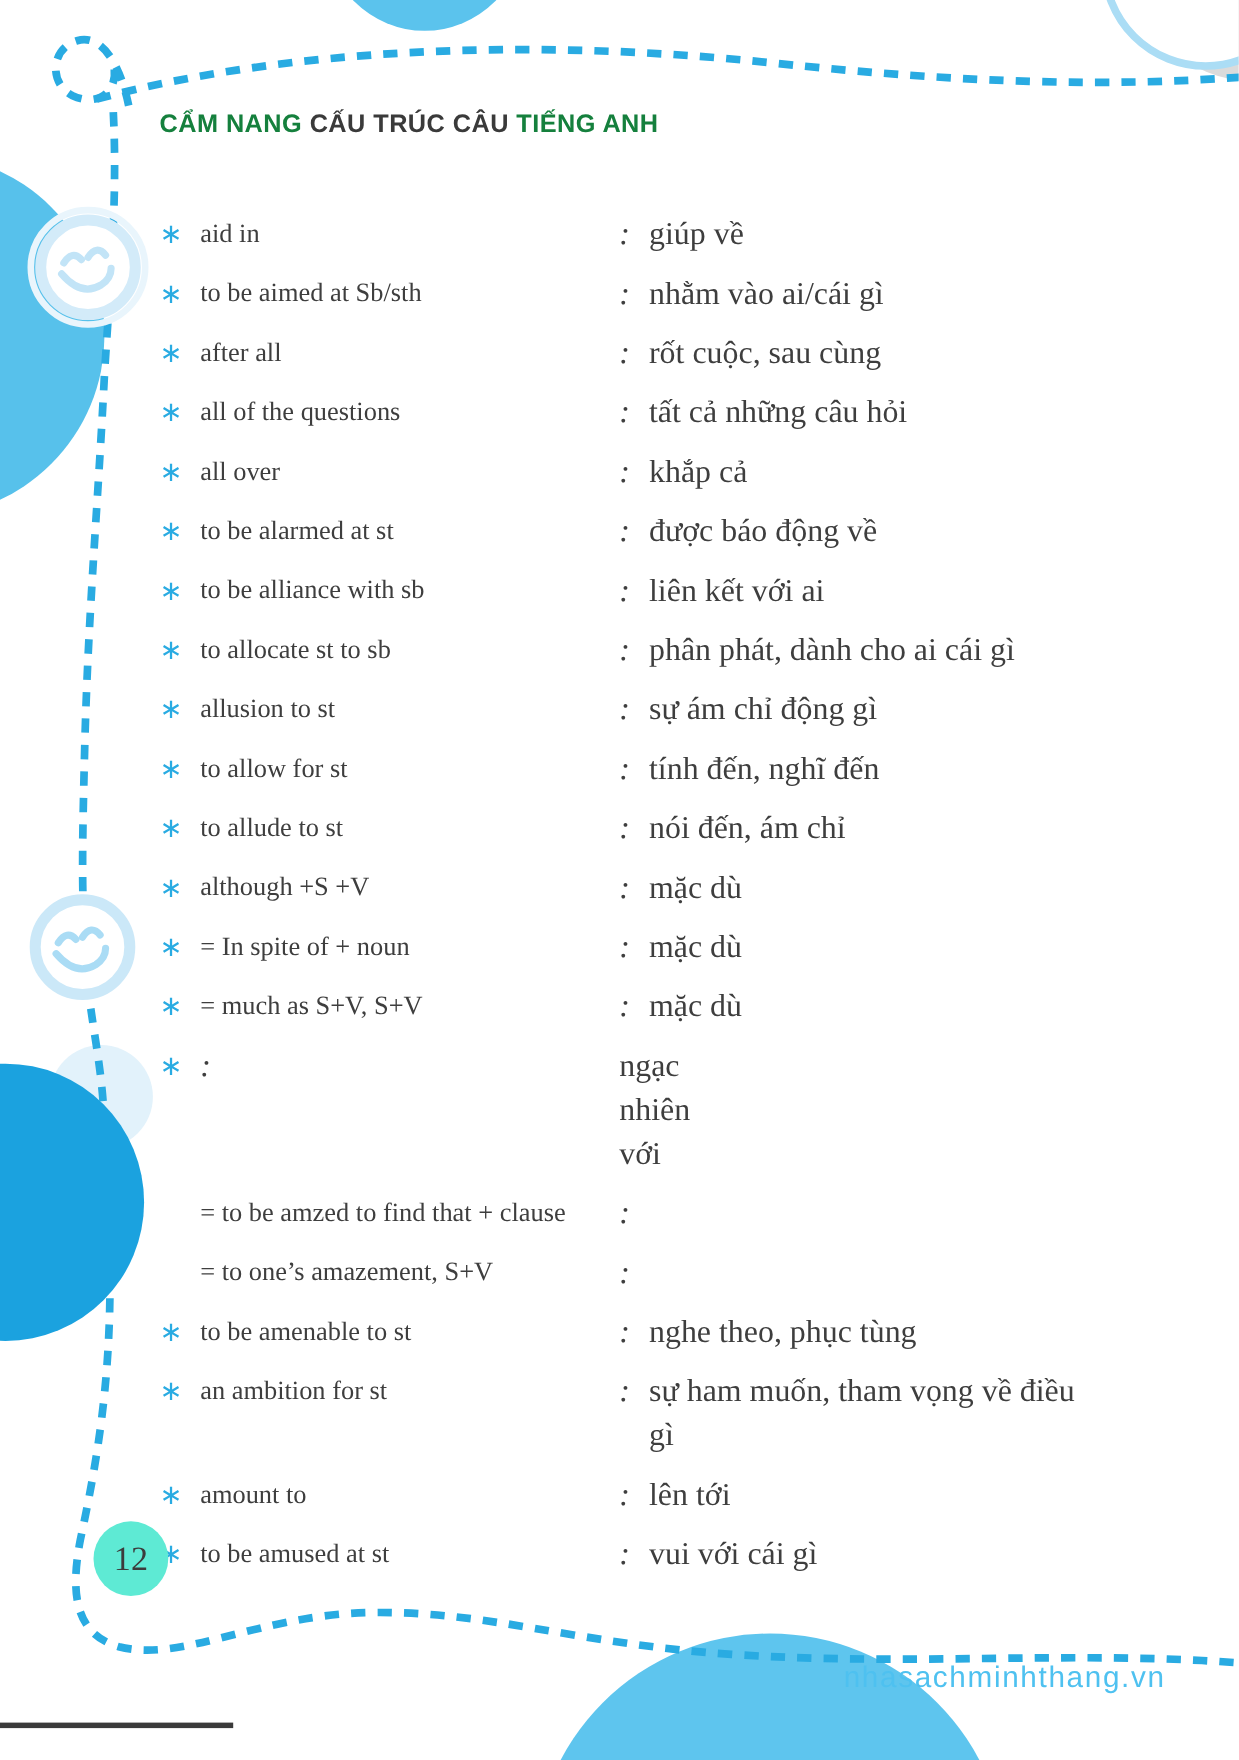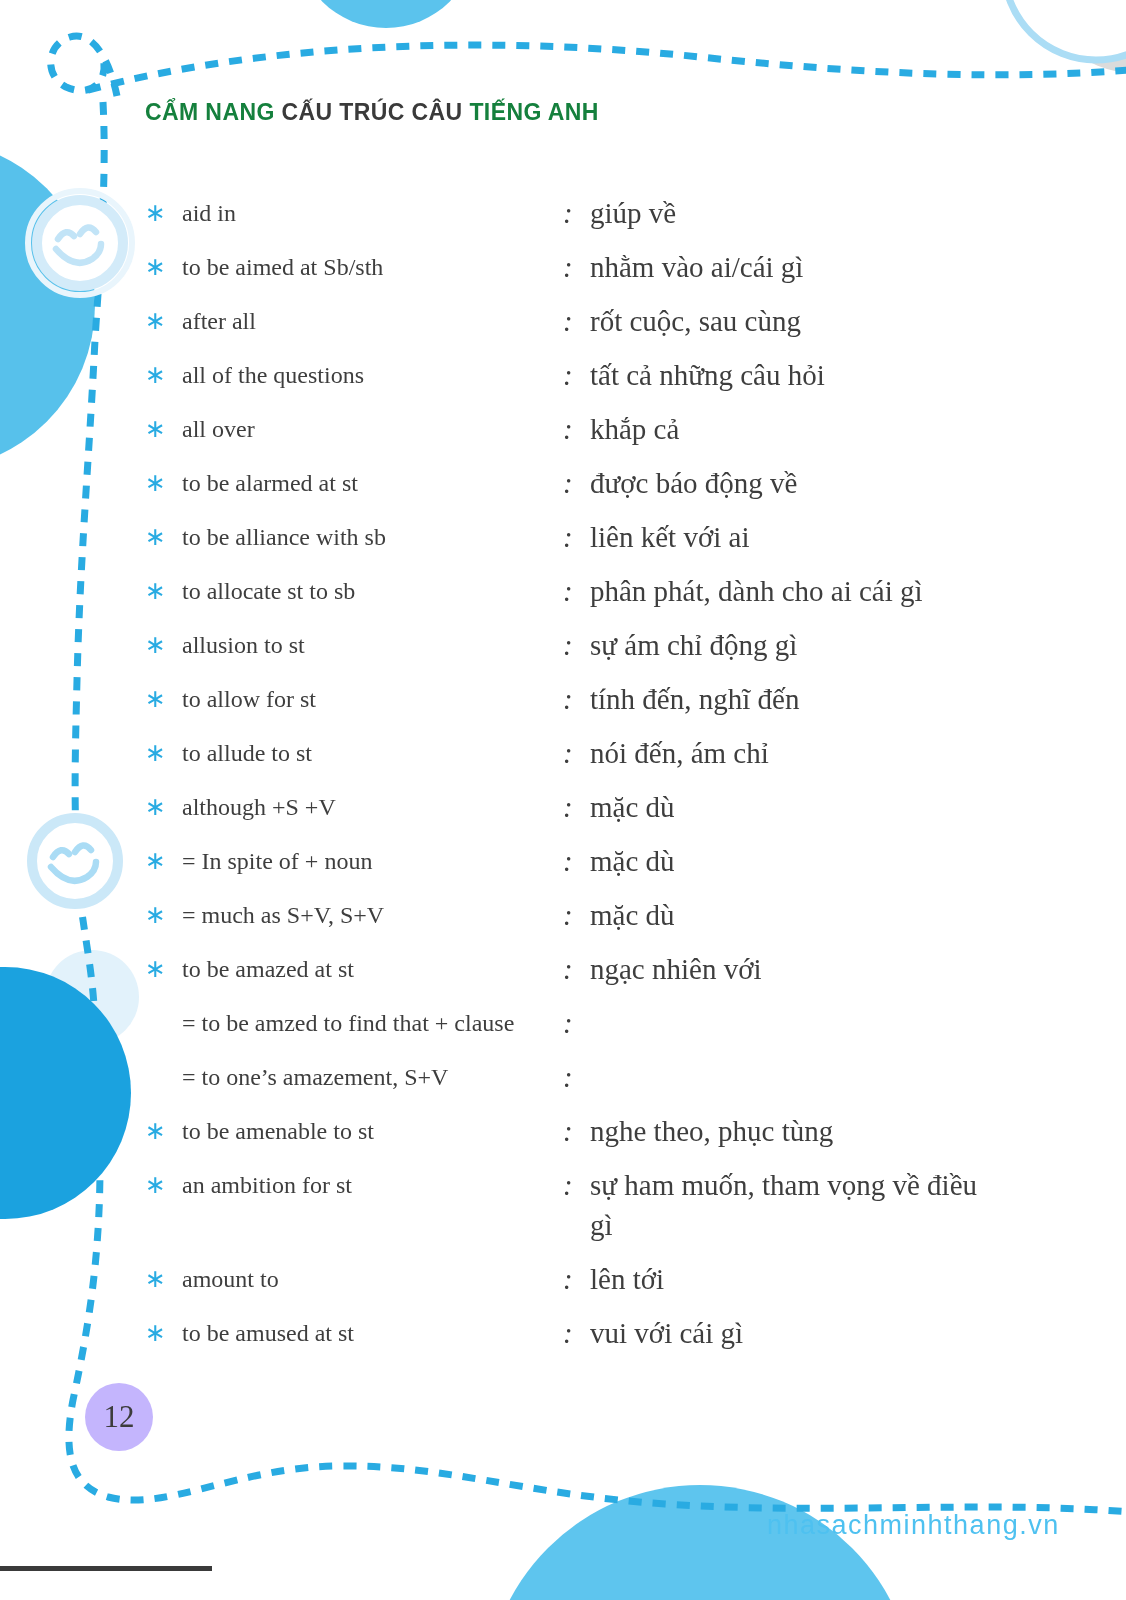--- a/index.html
+++ b/index.html
@@ -19,21 +19,21 @@
   .row{display:grid;grid-template-columns:37px 381px 27px 400px;margin-bottom:14px;color:#3e3e3e;}
   .star{
     font-family:"DejaVu Sans",sans-serif;color:#29abe2;
     font-size:25px;line-height:40px;
   }
   .en{font-size:24px;line-height:40px;}
   .sep{font-size:29px;line-height:40px;font-style:italic;}
   .vi{font-size:29px;line-height:40px;}
   .page-badge{
     position:absolute;left:85px;top:1383px;width:68px;height:68px;border-radius:50%;
-    background:#c4b5fd;z-index:3;display:flex;align-items:center;justify-content:center;
+    background:#5eead4;z-index:3;display:flex;align-items:center;justify-content:center;
     font-size:31px;color:#3c3c3c;
   }
   .site-footer{
     position:absolute;left:739px;top:1510px;z-index:2;
     font-family:"Liberation Sans","DejaVu Sans",sans-serif;font-weight:300;
     font-size:27px;color:#4ec1f0;letter-spacing:1.5px;margin-left:28px;
   }
   .corner-rule{position:absolute;left:0;top:1566px;width:212px;height:5px;background:#3a3a3a;z-index:2;}
 </style>
 </head>
@@ -160,21 +160,20 @@
       <span class="vi">mặc dù</span>
     </div>
     <div class="row">
       <span class="star">∗</span>
       <span class="en">= much as S+V, S+V</span>
       <span class="sep">:</span>
       <span class="vi">mặc dù</span>
     </div>
     <div class="row">
       <span class="star">∗</span>
-      <span class="en">to be amazed at st</span>
       <span class="sep">:</span>
       <span class="vi">ngạc nhiên với</span>
     </div>
     <div class="row">
       <span class="star"></span>
       <span class="en">= to be amzed to find that + clause</span>
       <span class="sep">:</span>
       <span class="vi"></span>
     </div>
     <div class="row">

